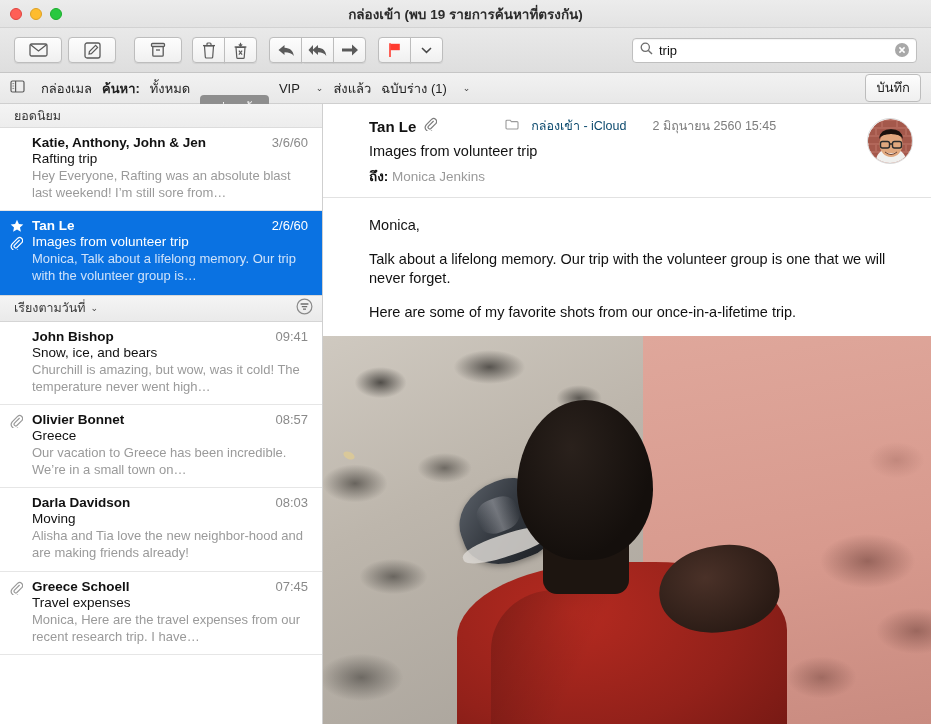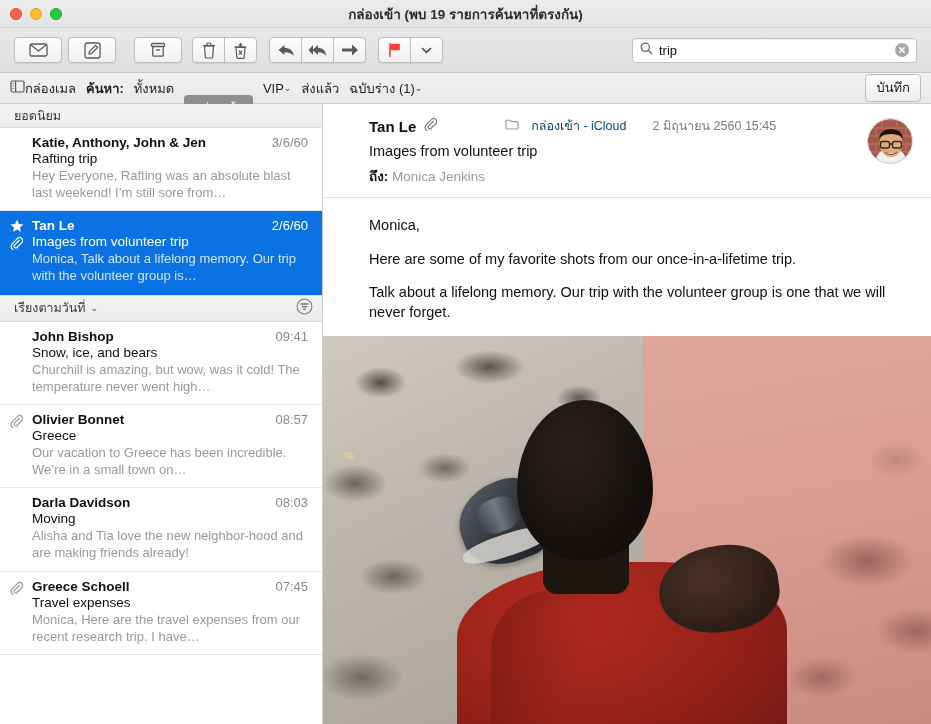--- a/index.html
+++ b/index.html
@@ -69,21 +69,21 @@
     display:flex; align-items:center; justify-content:center; cursor: default; }
 
   
   .filterbar {
     height: 31px; flex: 0 0 31px;
     background: linear-gradient(to bottom, #f2f2f2 0%, #e8e8e8 100%);
     border-bottom: 1px solid #cfcfcf;
     display: flex; align-items: center; padding: 0 10px; gap: 10px;
     font-size: 13px; color: #1f1f1f;
   }
-  .fb-item { display: flex; align-items: center; gap: 0; cursor: default; white-space: nowrap; }
+  .fb-item { display: flex; align-items: center; gap: 16px; cursor: default; white-space: nowrap; }
   .fb-label-bold { font-weight: bold; }
   .fb-pill {
     background: #8e8e8e; color: #fff; border-radius: 4px;
     padding: 2px 9px 3px; font-size: 13px; margin-top: 40px;
   }
   .fb-spacer { flex: 1; }
   .save-btn {
     border: 1px solid #bdbdbd; border-radius: 4px;
     background: linear-gradient(to bottom, #fdfdfd 0%, #efefef 100%);
     padding: 2px 10px 3px; font-size: 13px; color: #1f1f1f; cursor: default;
@@ -556,22 +556,22 @@
               <path d="M21.5 25 h3.2" stroke="#2b2b2b" stroke-width="1.4"></path>
               <path d="M17 33 q6 5 12 0 q-6 2.5-12 0 Z" fill="#ffffff"></path>
               <path d="M17 33 q6 5 12 0" fill="none" stroke="#6b3f2e" stroke-width="1"></path>
             </g>
           </svg>
         </div>
       </div>
 
       <div class="mv-body">
         <p>Monica,</p>
+        <p>Talk about a lifelong memory. Our trip with the volunteer group is one that we will never forget.</p>
         <p>Here are some of my favorite shots from our once-in-a-lifetime trip.</p>
-        <p>Talk about a lifelong memory. Our trip with the volunteer group is one that we will never forget.</p>
       </div>
 
       <div class="photos">
         <div class="photo-left">
           <div class="ph-ground-l"></div>
           <div class="leaf"></div>
         </div>
         <div class="photo-right">
           <div class="ph-ground-r"></div>
         </div>

